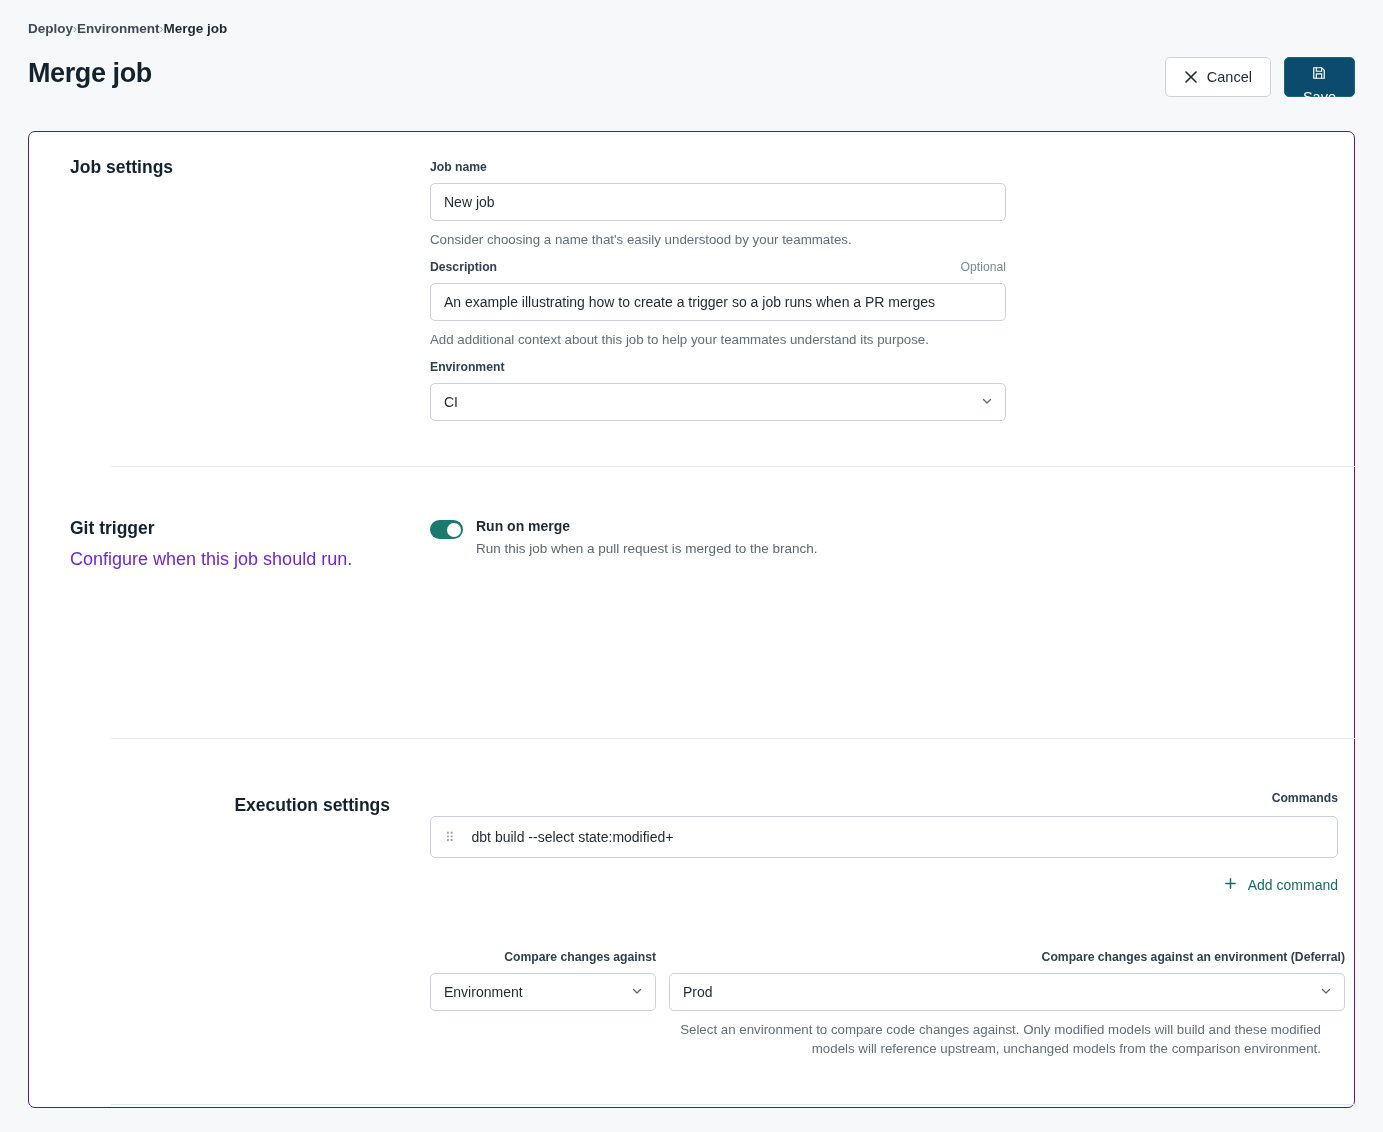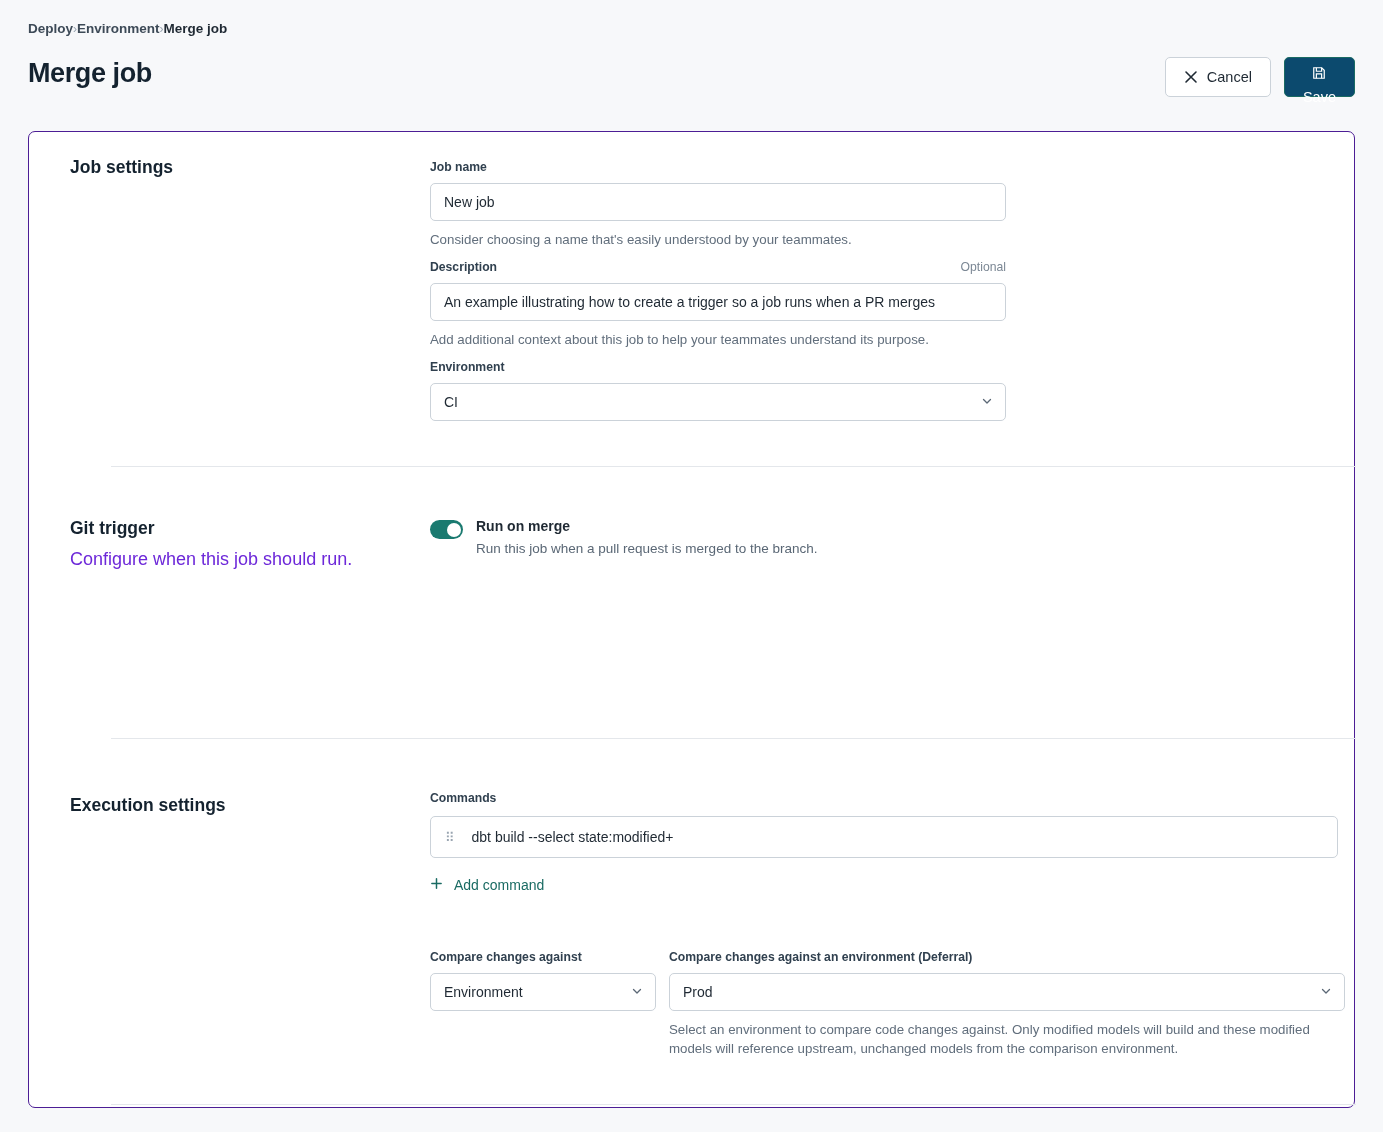--- a/index.html
+++ b/index.html
@@ -89,21 +89,21 @@
     position: relative; flex: none; margin-top: 2px; cursor: pointer;
   }
   .toggle .knob {
     position: absolute; right: 2.5px; top: 2.5px; width: 14px; height: 14px;
     border-radius: 50%; background: #fff;
   }
   .toggle-label { font-size: 14px; font-weight: 700; color: #1f2933; }
   .toggle-help { font-size: 13.5px; color: #5a6775; margin-top: 7px; }
 
   
-  #exec-settings { position: absolute; left: 0; top: 607px; width: 100%; height: 365px; }
+  #exec-settings { position: absolute; left: 0; top: 607px; width: 100%; height: 365px; text-align: right; }
   #exec-settings .sec-head { top: 56px; }
   .cmd-wrap { position: absolute; left: 401px; top: 52px; width: 908px; }
   .cmd-box {
     display: flex; align-items: center; gap: 16px;
     height: 42px; border: 1px solid #cbd2d9; border-radius: 5px;
     padding: 0 14px; margin-top: 11px; background: #fff;
   }
   .grip { color: #9aa5b1; font-size: 13px; letter-spacing: 1px; line-height: 1; }
   .cmd-text { font-size: 14px; color: #1f2933; }
   .add-cmd {

